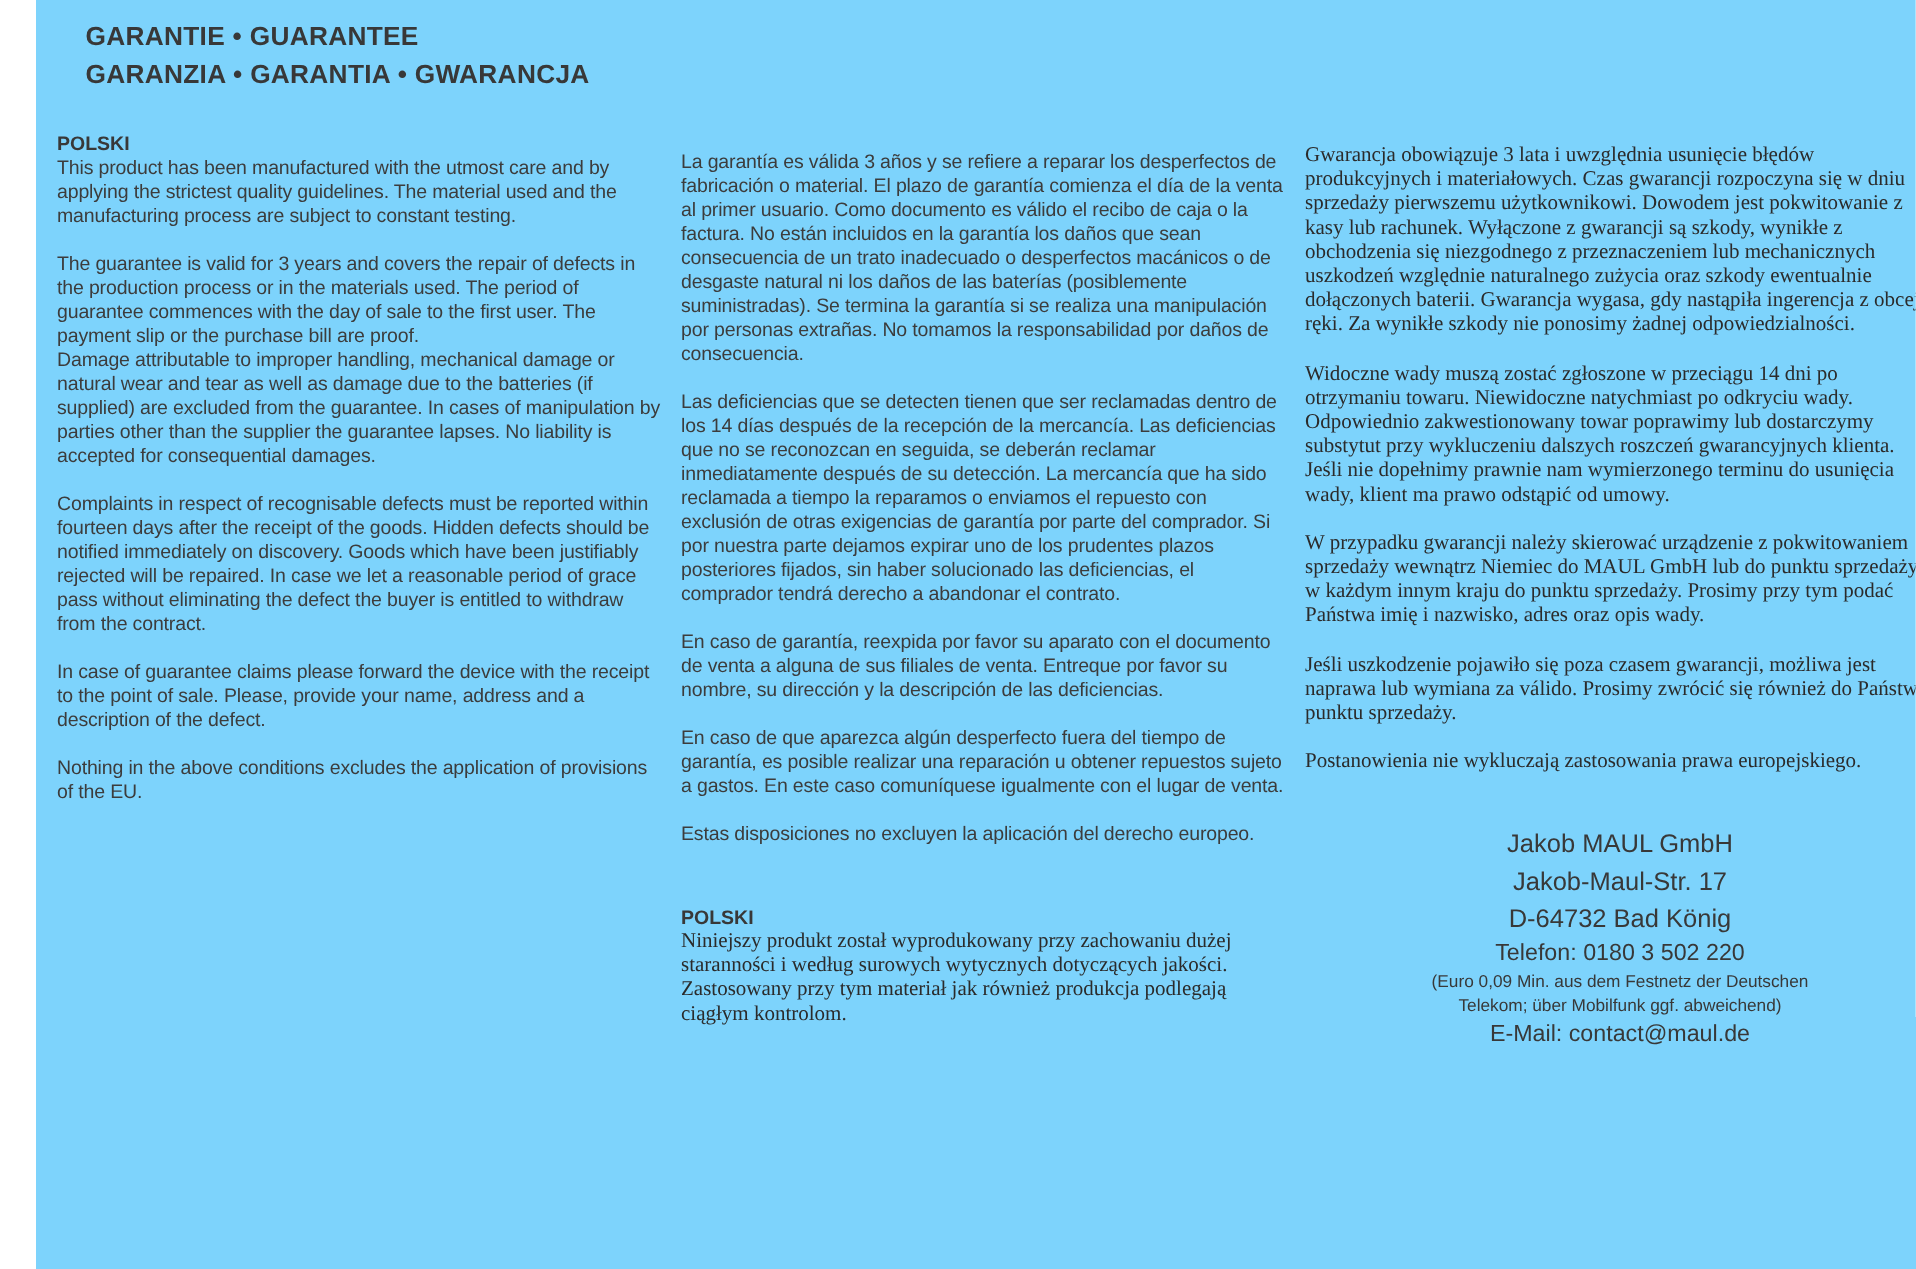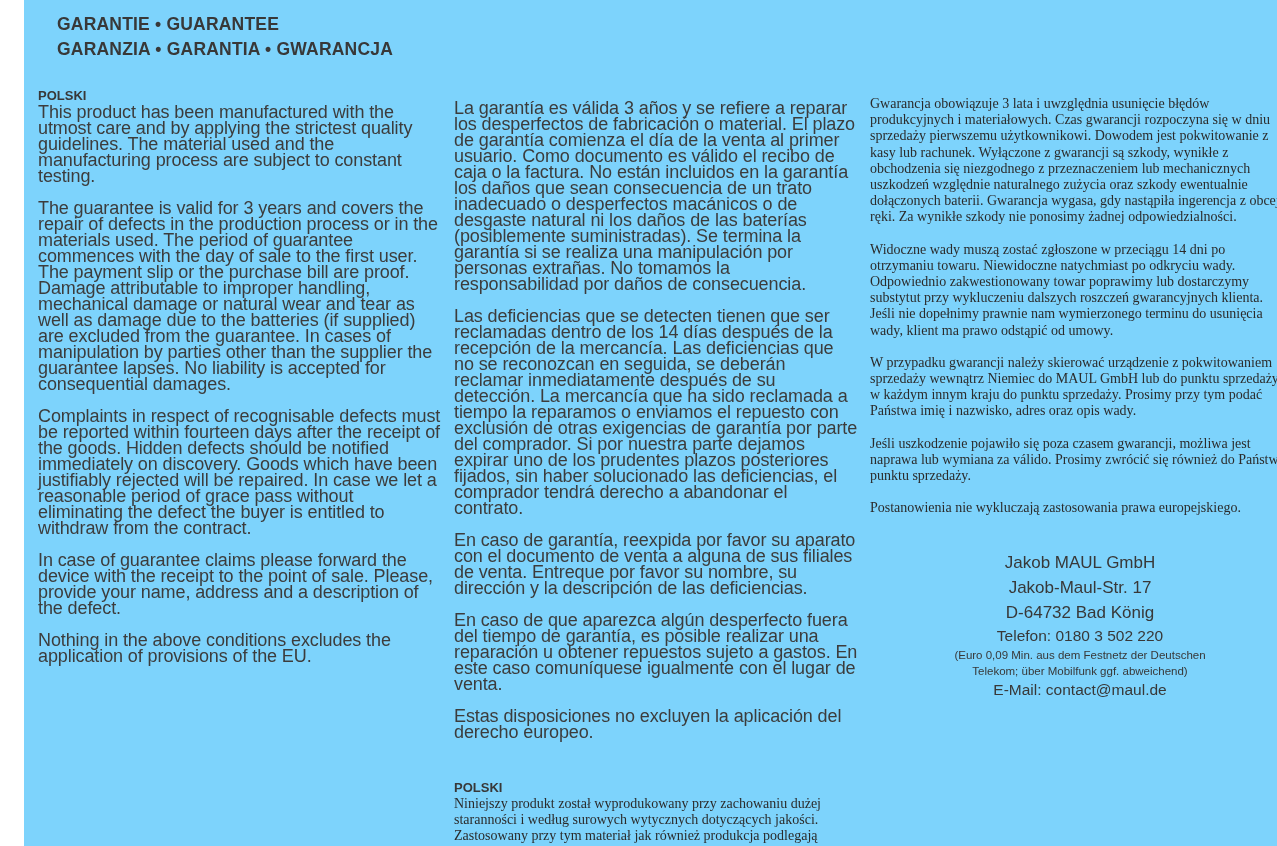--- a/index.html
+++ b/index.html
@@ -35,21 +35,21 @@
   .col-right { left: 846px; top: 96px;  width: 420px; }
 
   .h-sans {
     font-size: 13px;
     font-weight: bold;
     line-height: 16px;
     margin: 0;
     color: #383838;
   }
   .p-sans {
-    font-size: 18px;
+    font-size: 13px;
     line-height: 16px;
     letter-spacing: -0.1px;
     margin: 0 0 16px 0;
     white-space: pre-line;
     color: #3c3c3c;
   }
   .p-serif {
     font-family: "Liberation Serif", serif;
     font-size: 14px;
     line-height: 16.2px;

